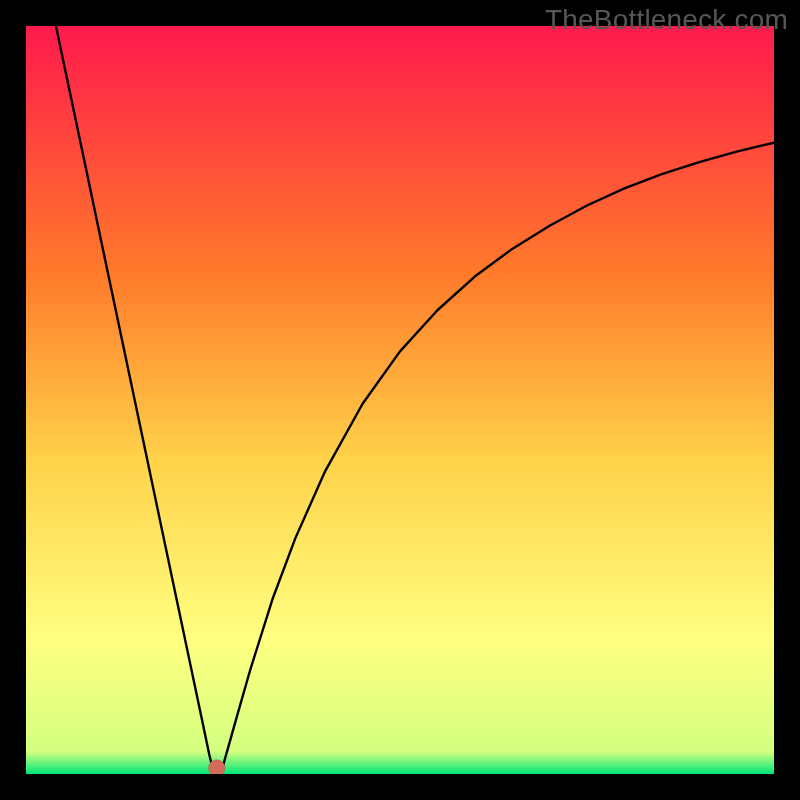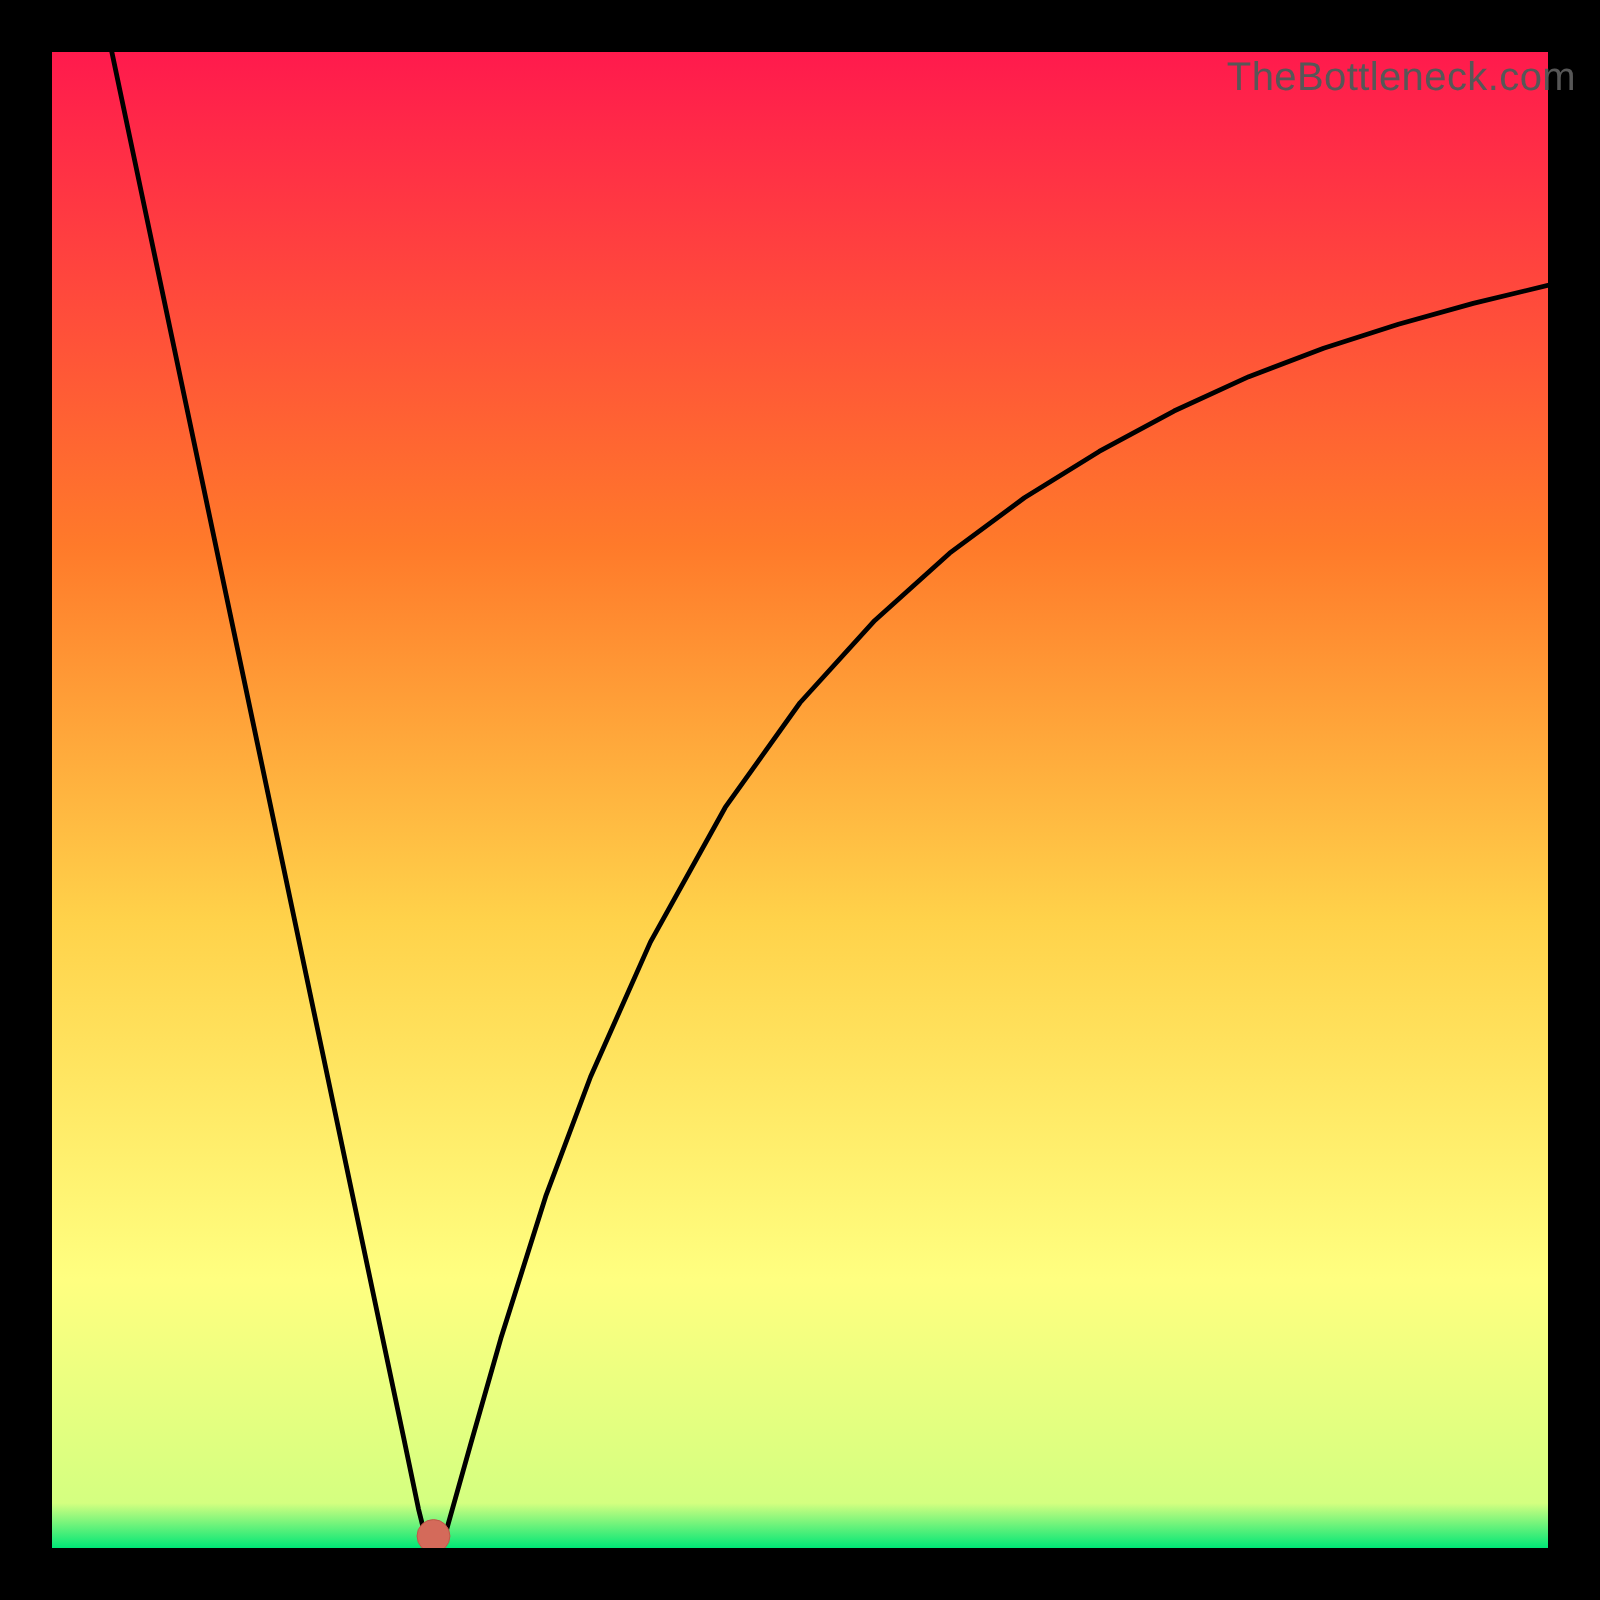--- a/index.html
+++ b/index.html
@@ -24,24 +24,23 @@
     left: 0;
     top: 0;
     width: 748px;
     height: 748px;
   }
   .watermark {
     position: absolute;
     top: 4px;
     right: 12px;
     color: #575757;
-    font-size: 20px;
+    font-size: 28px;
     font-weight: 500;
     letter-spacing: 0.2px;
-    margin-top: 24px;
   }
   svg { display: block; }
 </style>
 </head>
 <body>
 
 <div class="frame">
   <svg class="plot" viewBox="0 0 748 748" preserveAspectRatio="none">
     <defs>
       <linearGradient id="bg" x1="0" y1="0" x2="0" y2="1">

